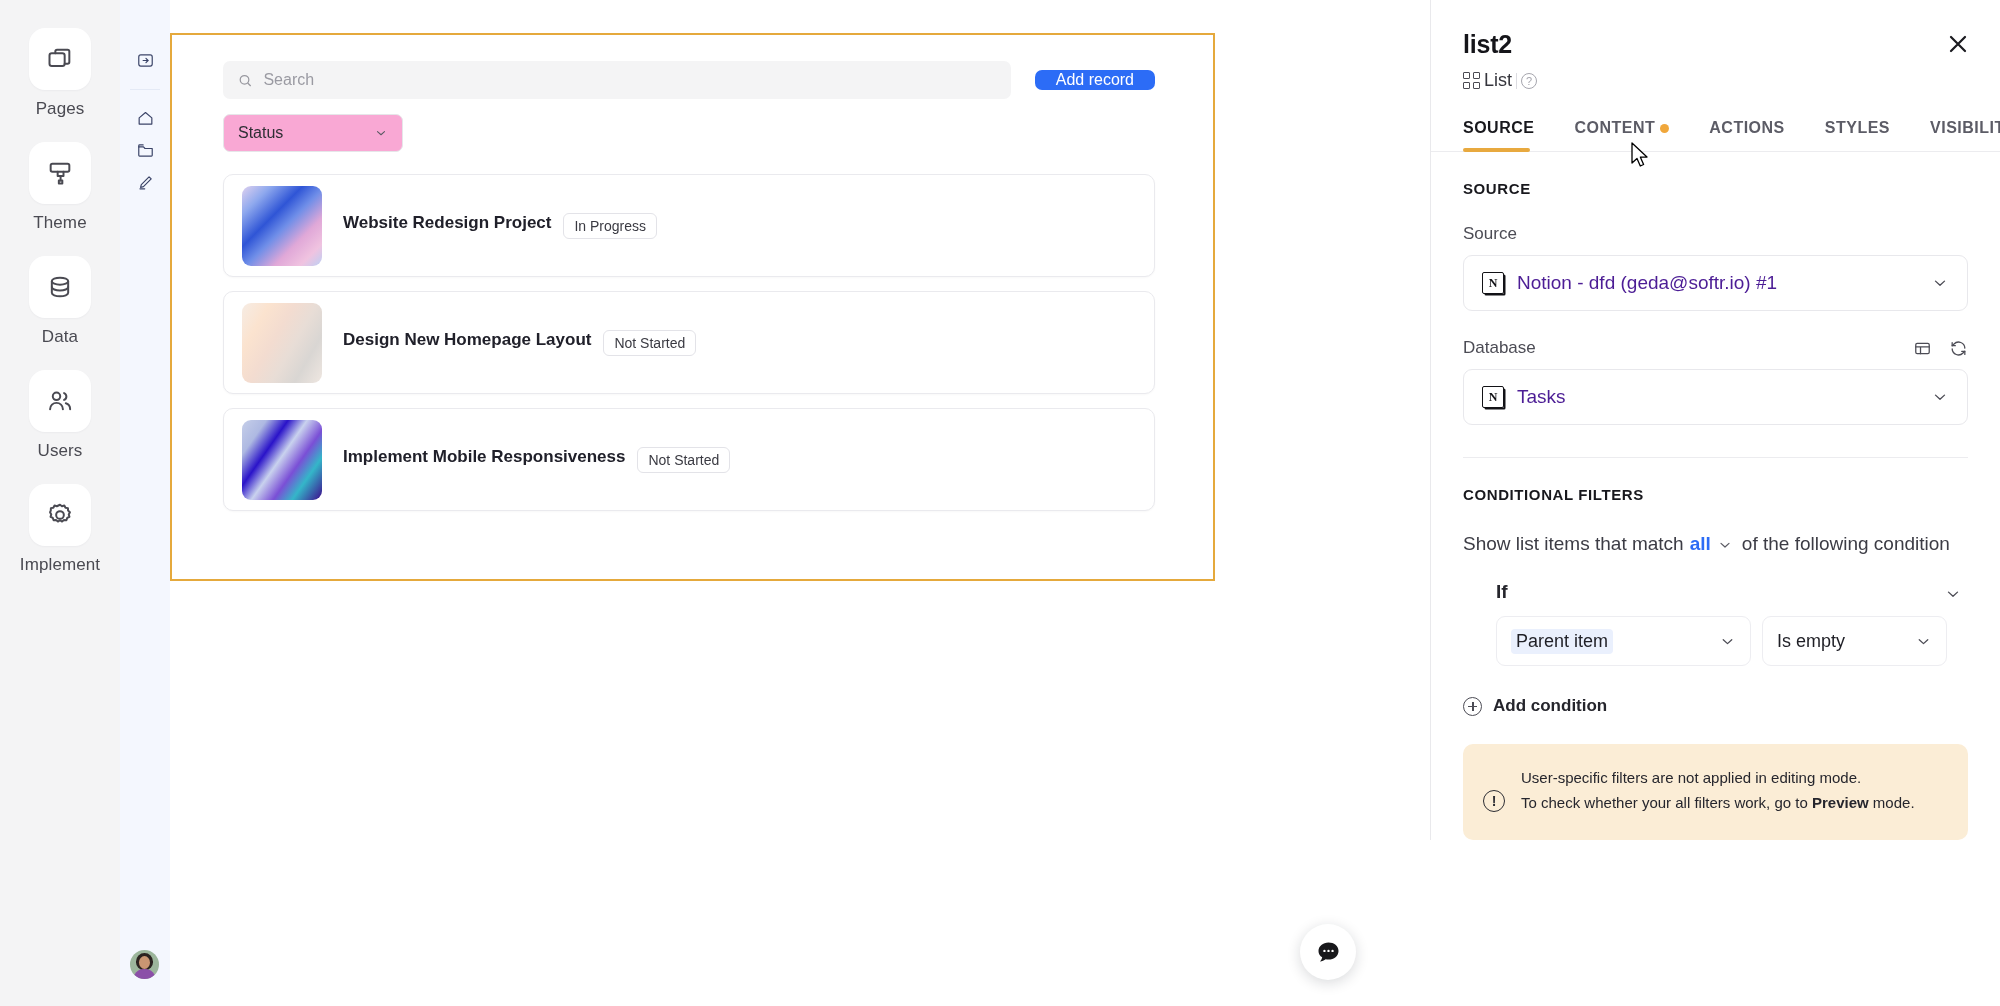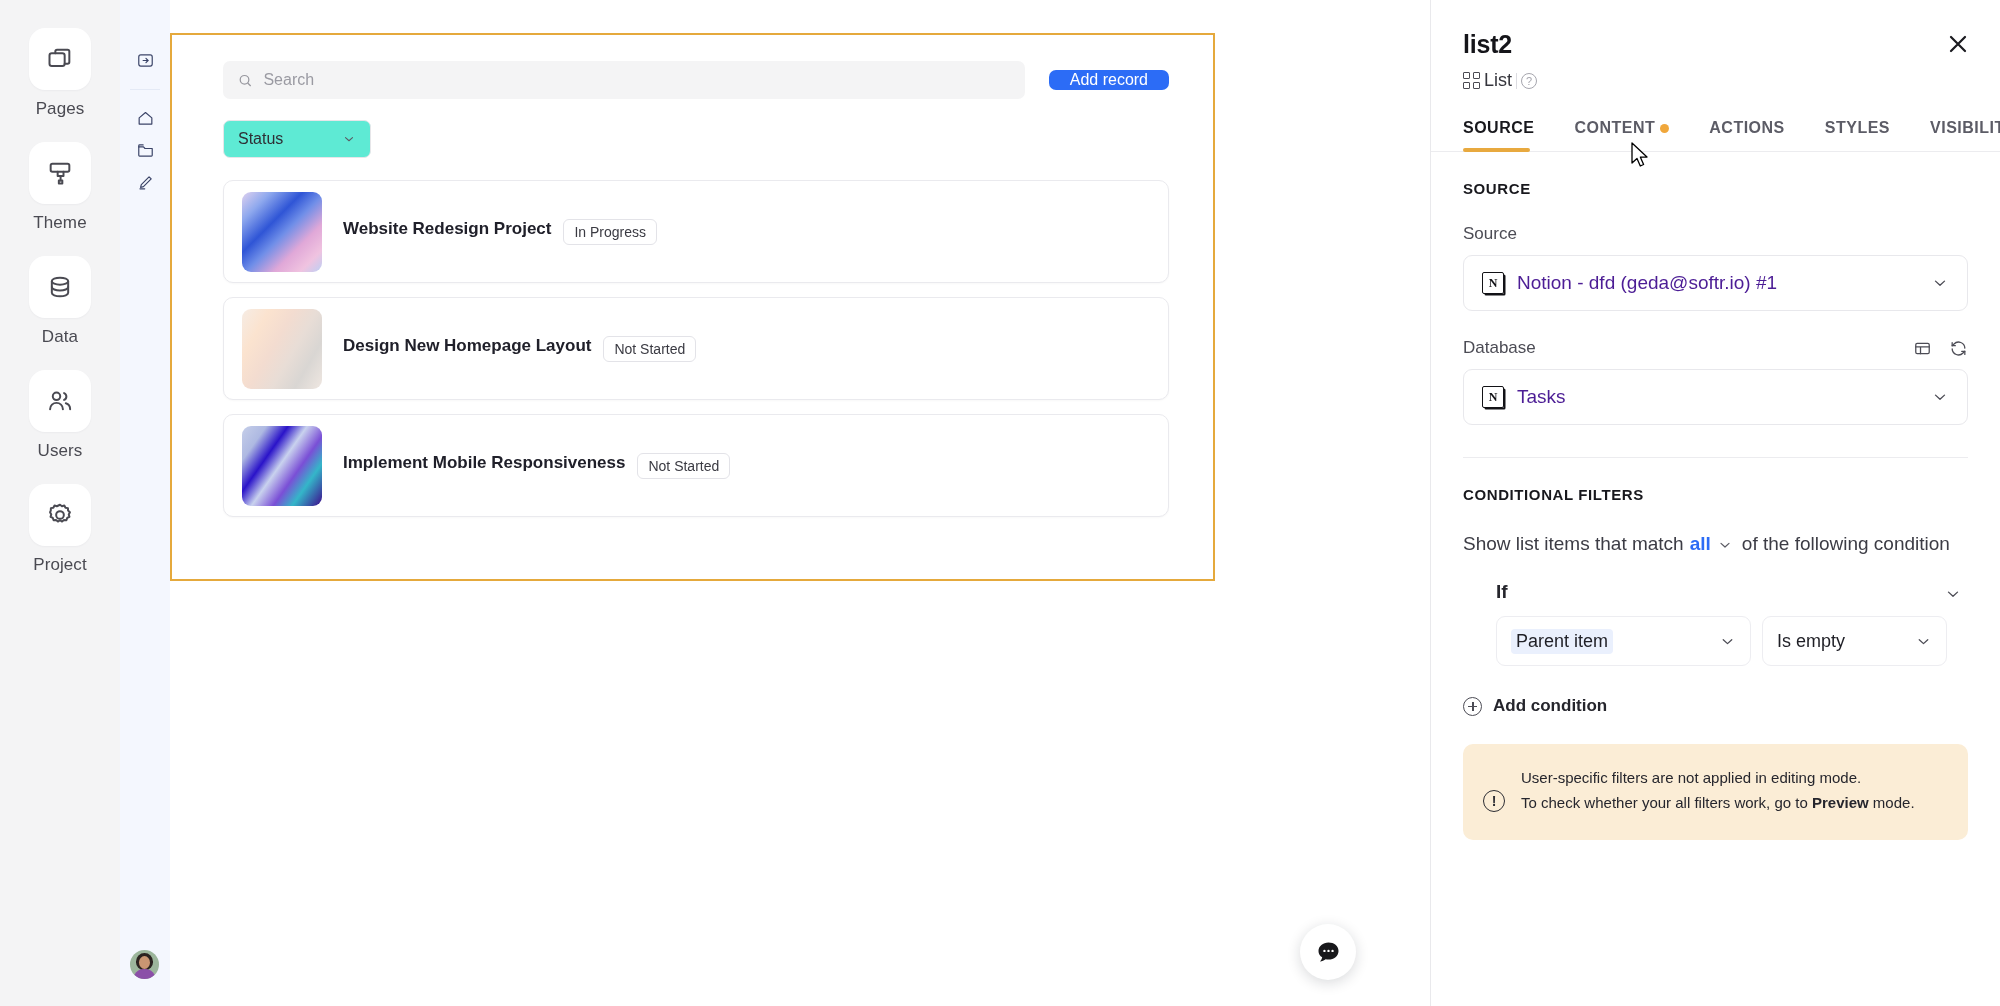--- a/index.html
+++ b/index.html
@@ -46,41 +46,41 @@
   .avatar .hair { position:absolute; left:6px; top:3px; width:17px; height:17px; border-radius:50% 50% 45% 45%; background:#2B2320; }
   .avatar .face { position:absolute; left:9px; top:6px; width:11px; height:13px; border-radius:50%; background:#C99672; }
   .avatar .body { position:absolute; left:3px; bottom:-3px; width:23px; height:13px; border-radius:11px 11px 0 0; background:#8B4FA8; }
 
   
   .canvas { flex: 1 1 auto; position: relative; background: #ffffff; height: 1006px; }
   .selection {
     position: absolute; left: 0px; top: 33px; width: 1045px; height: 548px;
     border: 2px solid #E5A93C; background: #ffffff;
   }
-  .block-inner { padding: 26px 44px 0 51px; }
+  .block-inner { padding: 26px 58px 0 51px; }
   .toolbar { display: flex; align-items: center; gap: 0; }
   .search-box {
     flex: 1 1 auto; height: 38px; background: #F4F4F5; border-radius: 7px;
     display: flex; align-items: center; padding: 0 14px; gap: 10px; cursor: text;
   }
   .search-box svg { width: 17px; height: 17px; stroke:#98989F; fill:none; stroke-width:1.8; }
   .search-box input {
     border: none; outline: none; background: transparent; width: 100%;
     font-family: "Liberation Sans", sans-serif; font-size: 16px; color: #3a3a40;
   }
   .search-box input::placeholder { color: #9A9AA2; }
   .add-record {
     margin-left: 24px; height: 20px; padding: 0 21px; border-radius: 7px;
     background: #2C6CF6; color: #fff; font-size: 16px; border: none; cursor: pointer;
     font-family: "Liberation Sans", sans-serif; white-space: nowrap;
   }
   .status-select {
-    margin-top: 21px; width: 148px; height: 38px; border: 1px solid #E6E6E9;
+    margin-top: 15px; width: 180px; height: 38px; border: 1px solid #E6E6E9;
     border-radius: 7px; display: flex; align-items: center; justify-content: space-between;
-    padding: 0 14px; font-size: 16px; color: #2E2E34; cursor: pointer; background:#5eead4;
+    padding: 0 14px; font-size: 16px; color: #2E2E34; cursor: pointer; background:#f9a8d4;
   }
   .status-select svg { width: 14px; height: 14px; stroke:#5A5A63; fill:none; stroke-width:1.8; stroke-linecap:round; stroke-linejoin:round; }
 
   .record-list { margin-top: 22px; display: flex; flex-direction: column; gap: 14px; }
   .record {
     height: 103px; border: 1px solid #EAEAEE; border-radius: 10px; background: #fff;
     display: flex; align-items: center; padding: 0 18px; gap: 21px; cursor: pointer;
     box-shadow: 0 1px 2px rgba(16,24,40,.03);
   }
   .thumb { width: 80px; height: 80px; border-radius: 9px; flex: 0 0 80px; overflow: hidden; position: relative; }
@@ -93,21 +93,21 @@
 
   .chat-fab {
     position: absolute; right: 52px; bottom: 26px; width: 56px; height: 56px;
     border-radius: 50%; background: #fff; box-shadow: 0 3px 14px rgba(16,24,40,.16);
     display: flex; align-items: center; justify-content: center; cursor: pointer;
   }
   .chat-fab svg { width: 27px; height: 27px; fill: #18181B; }
 
   
   .panel {
-    width: 570px; flex: 0 0 570px; height: 1006px; background: #fff;
+    width: 570px; flex: 0 0 570px; height: 840px; background: #fff;
     border-left: 1px solid #E9E9EC; position: relative; overflow: hidden; margin-left: 22px;
   }
   .panel-head { padding: 30px 32px 0 32px; position: relative; }
   .panel-title { font-size: 25px; font-weight: bold; color: #15151A; letter-spacing: -.2px; }
   .panel-sub { margin-top: 11px; display: flex; align-items: center; gap: 4px; }
   .panel-sub .grid-ico { width: 17px; height: 17px; display:grid; grid-template-columns:1fr 1fr; grid-template-rows:1fr 1fr; gap:3px; }
   .panel-sub .grid-ico i { border: 1.5px solid #4A4A52; border-radius: 1px; display:block; }
   .panel-sub-label { font-size: 18px; color: #35353C; }
   .vdiv { width:1px; height:16px; background:#DCDCE1; }
   .help-ico { width:16px; height:16px; border:1.4px solid #A6A6AE; border-radius:50%; color:#A6A6AE; font-size:11px; display:flex; align-items:center; justify-content:center; cursor:pointer; }
@@ -235,21 +235,21 @@
       <div class="rail-label">Users</div>
     </div>
 
     <div class="rail-item">
       <div class="rail-btn">
         <svg viewBox="0 0 24 24">
             <circle cx="12" cy="12" r="3.3"></circle>
             <path d="M12 3.2l1.7 1.3 2-.6 1 1.9 2.1.3.1 2.1 1.6 1.4-1 1.9.6 2-1.9 1-.7 2-2.1-.2-1.6 1.3-1.8-1.1-1.8 1.1-1.6-1.3-2.1.2-.7-2-1.9-1 .6-2-1-1.9L4.1 8.2l.1-2.1 2.1-.3 1-1.9 2 .6z"></path>
           </svg>
       </div>
-      <div class="rail-label">Project</div>
+      <div class="rail-label">Implement</div>
     </div>
   </div>
 
   <div class="strip">
     <div class="strip-ico">
       <svg viewBox="0 0 24 24">
           <rect x="3.5" y="5" width="17" height="14" rx="2.5"></rect>
           <path d="M9 12h6"></path>
           <path d="M12.6 9.4L15.2 12l-2.6 2.6"></path>
         </svg>

